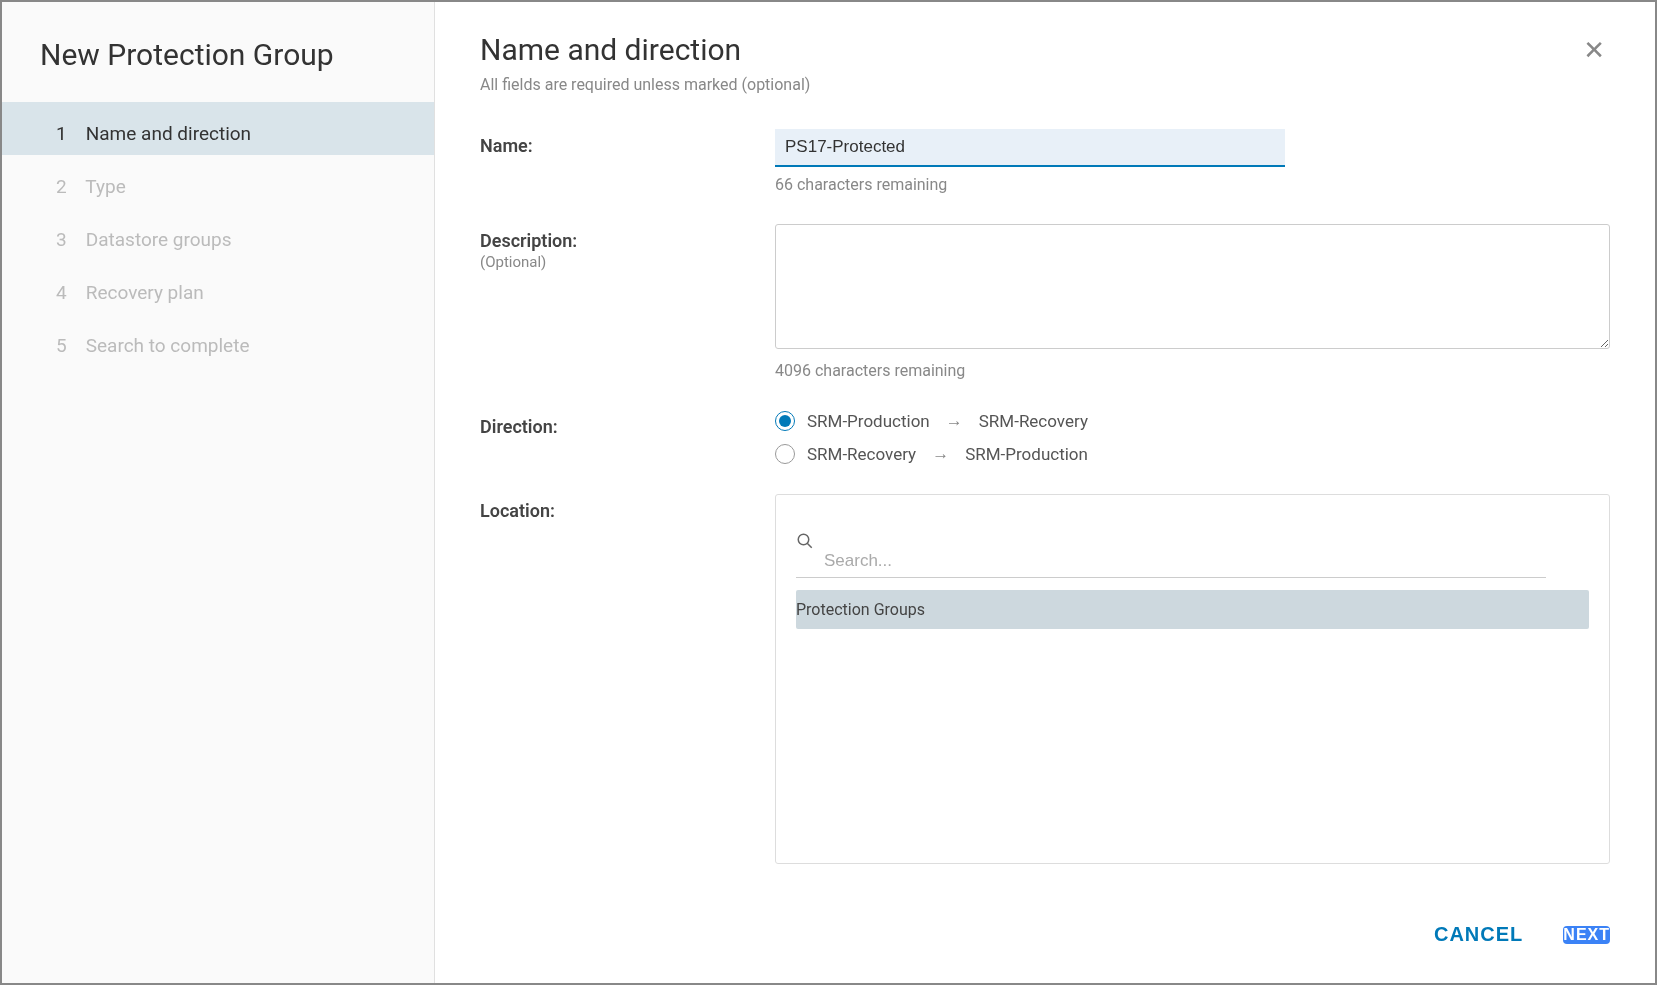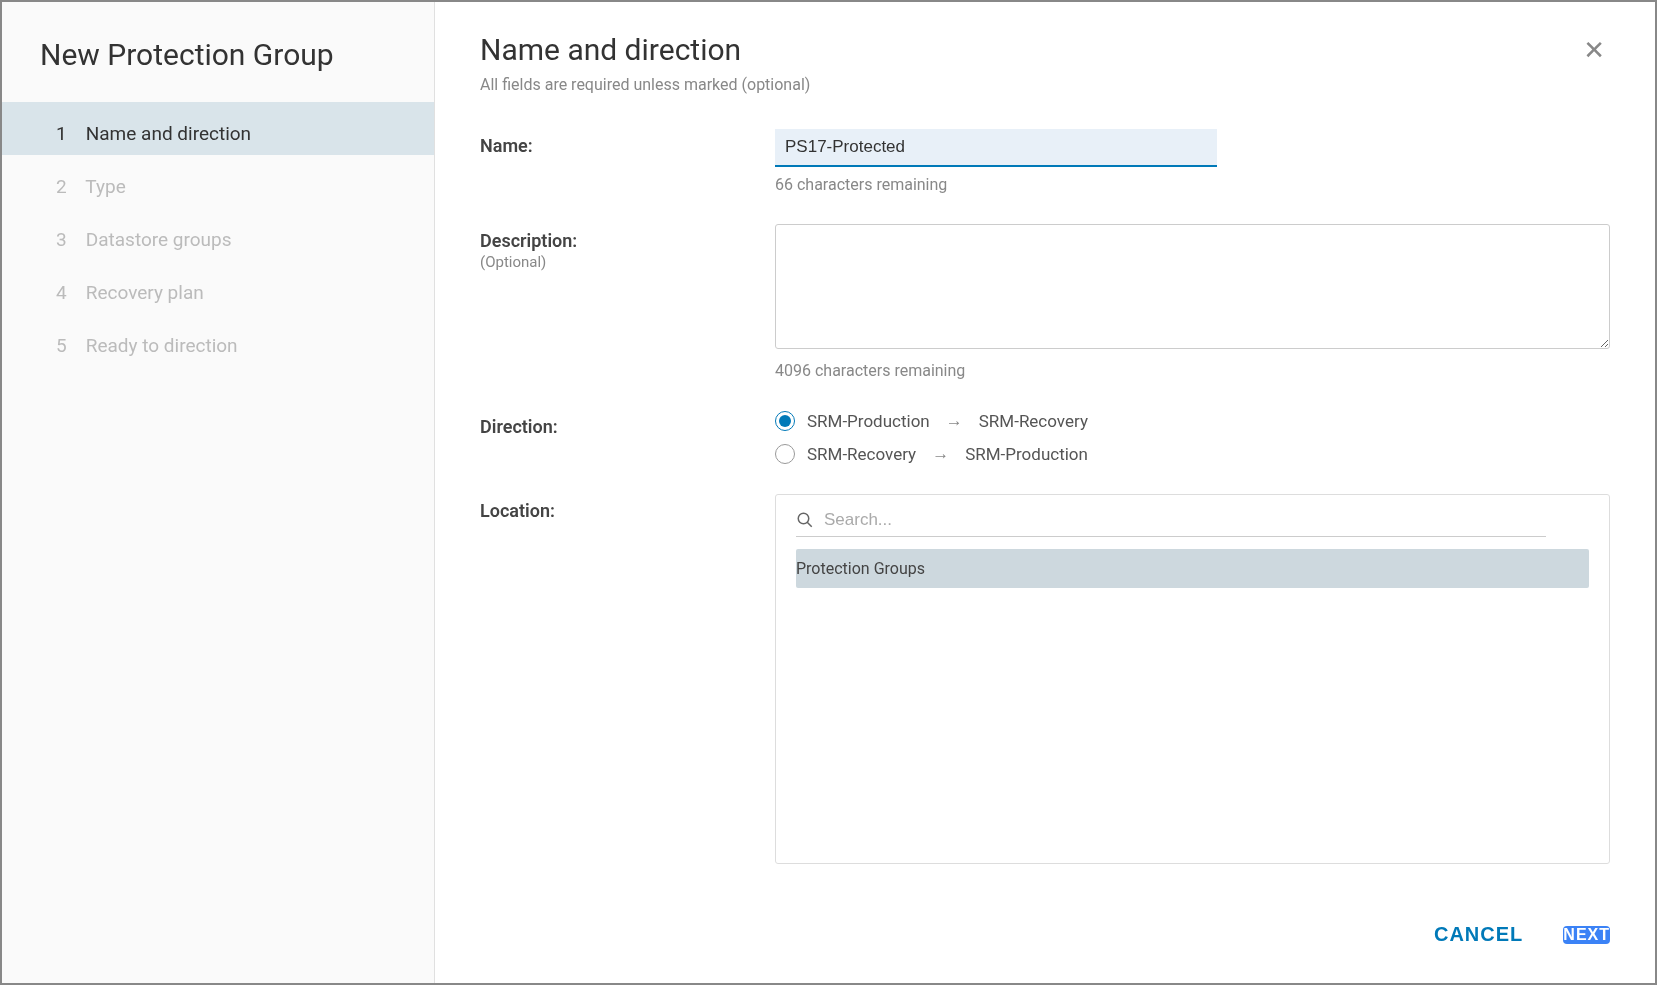--- a/index.html
+++ b/index.html
@@ -101,21 +101,21 @@
       display: block;
       font-size: 15px;
       font-weight: 400;
       color: #888;
       margin-top: 2px;
     }
     .form-field {
       flex: 1;
     }
     .name-input {
-      width: 442px;
+      width: 510px;
       padding: 8px 10px;
       font-size: 17px;
       border: none;
       border-bottom: 2px solid #0079b8;
       background: #e8f0f8;
       color: #333;
       outline: none;
     }
     .helper-text {
       font-size: 16px;
@@ -193,20 +193,21 @@
       height: 18px;
       margin-right: 10px;
       flex-shrink: 0;
     }
     .search-input {
       border: none;
       outline: none;
       font-size: 17px;
       flex: 1;
       color: #0f766e;
+      margin-top: 41px;
     }
     .search-input::placeholder {
       color: #aaa;
     }
     .location-item {
       background: #cdd8de;
       padding: 10px 0;
       font-size: 16px;
       color: #444;
       cursor: pointer;
@@ -260,21 +261,21 @@
       <li class="wizard-step">
         <span class="step-number">3</span>
         <span>Datastore groups</span>
       </li>
       <li class="wizard-step">
         <span class="step-number">4</span>
         <span>Recovery plan</span>
       </li>
       <li class="wizard-step">
         <span class="step-number">5</span>
-        <span>Ready to direction</span>
+        <span>Search to complete</span>
       </li>
     </ul>
   </aside>
 
   <main class="main-content">
     <div class="content-body">
       <div class="page-header">
         <div>
           <h2 class="page-title">Name and direction</h2>
           <p class="page-subtitle">All fields are required unless marked (optional)</p>

